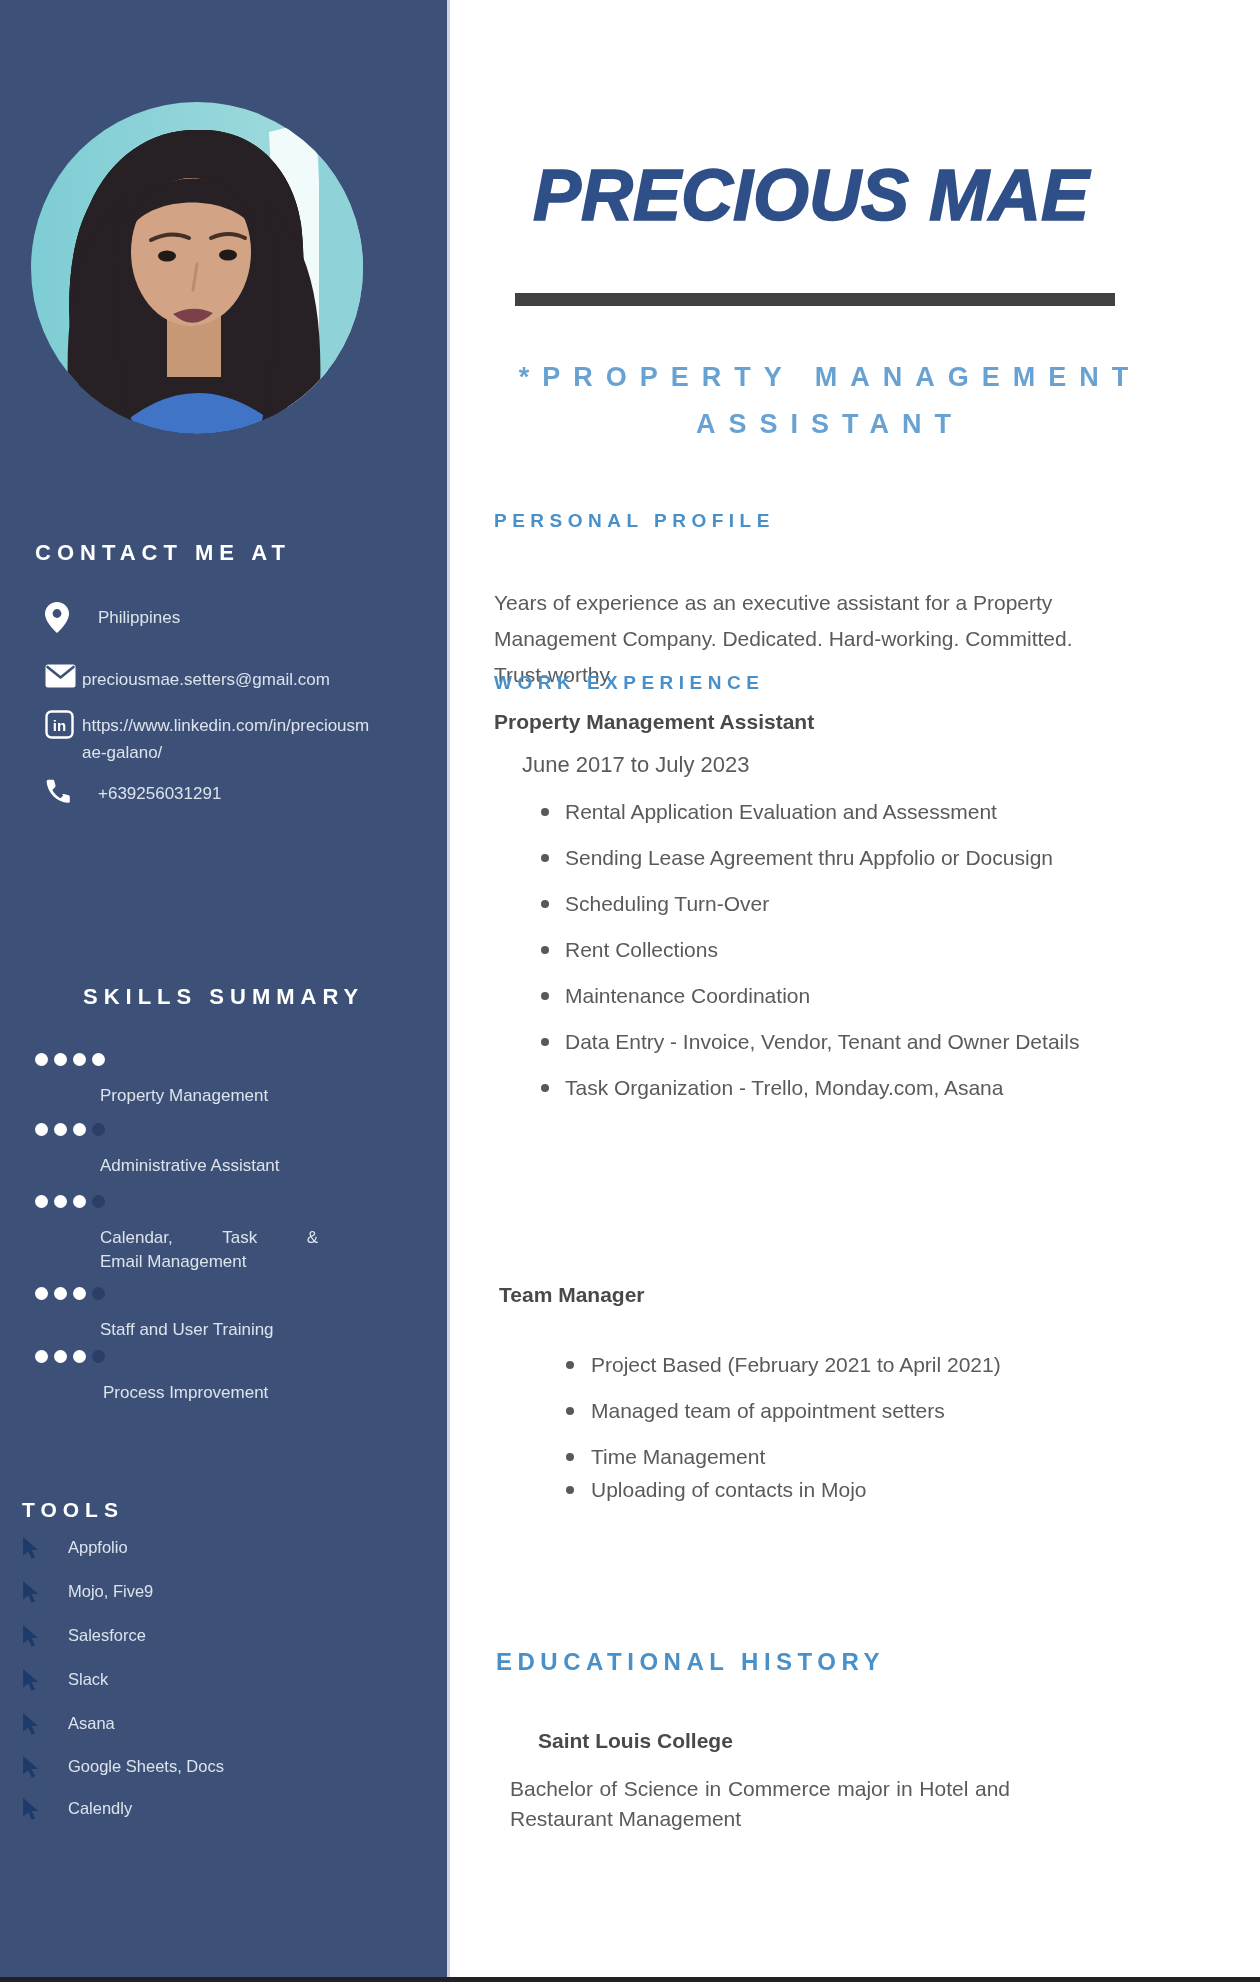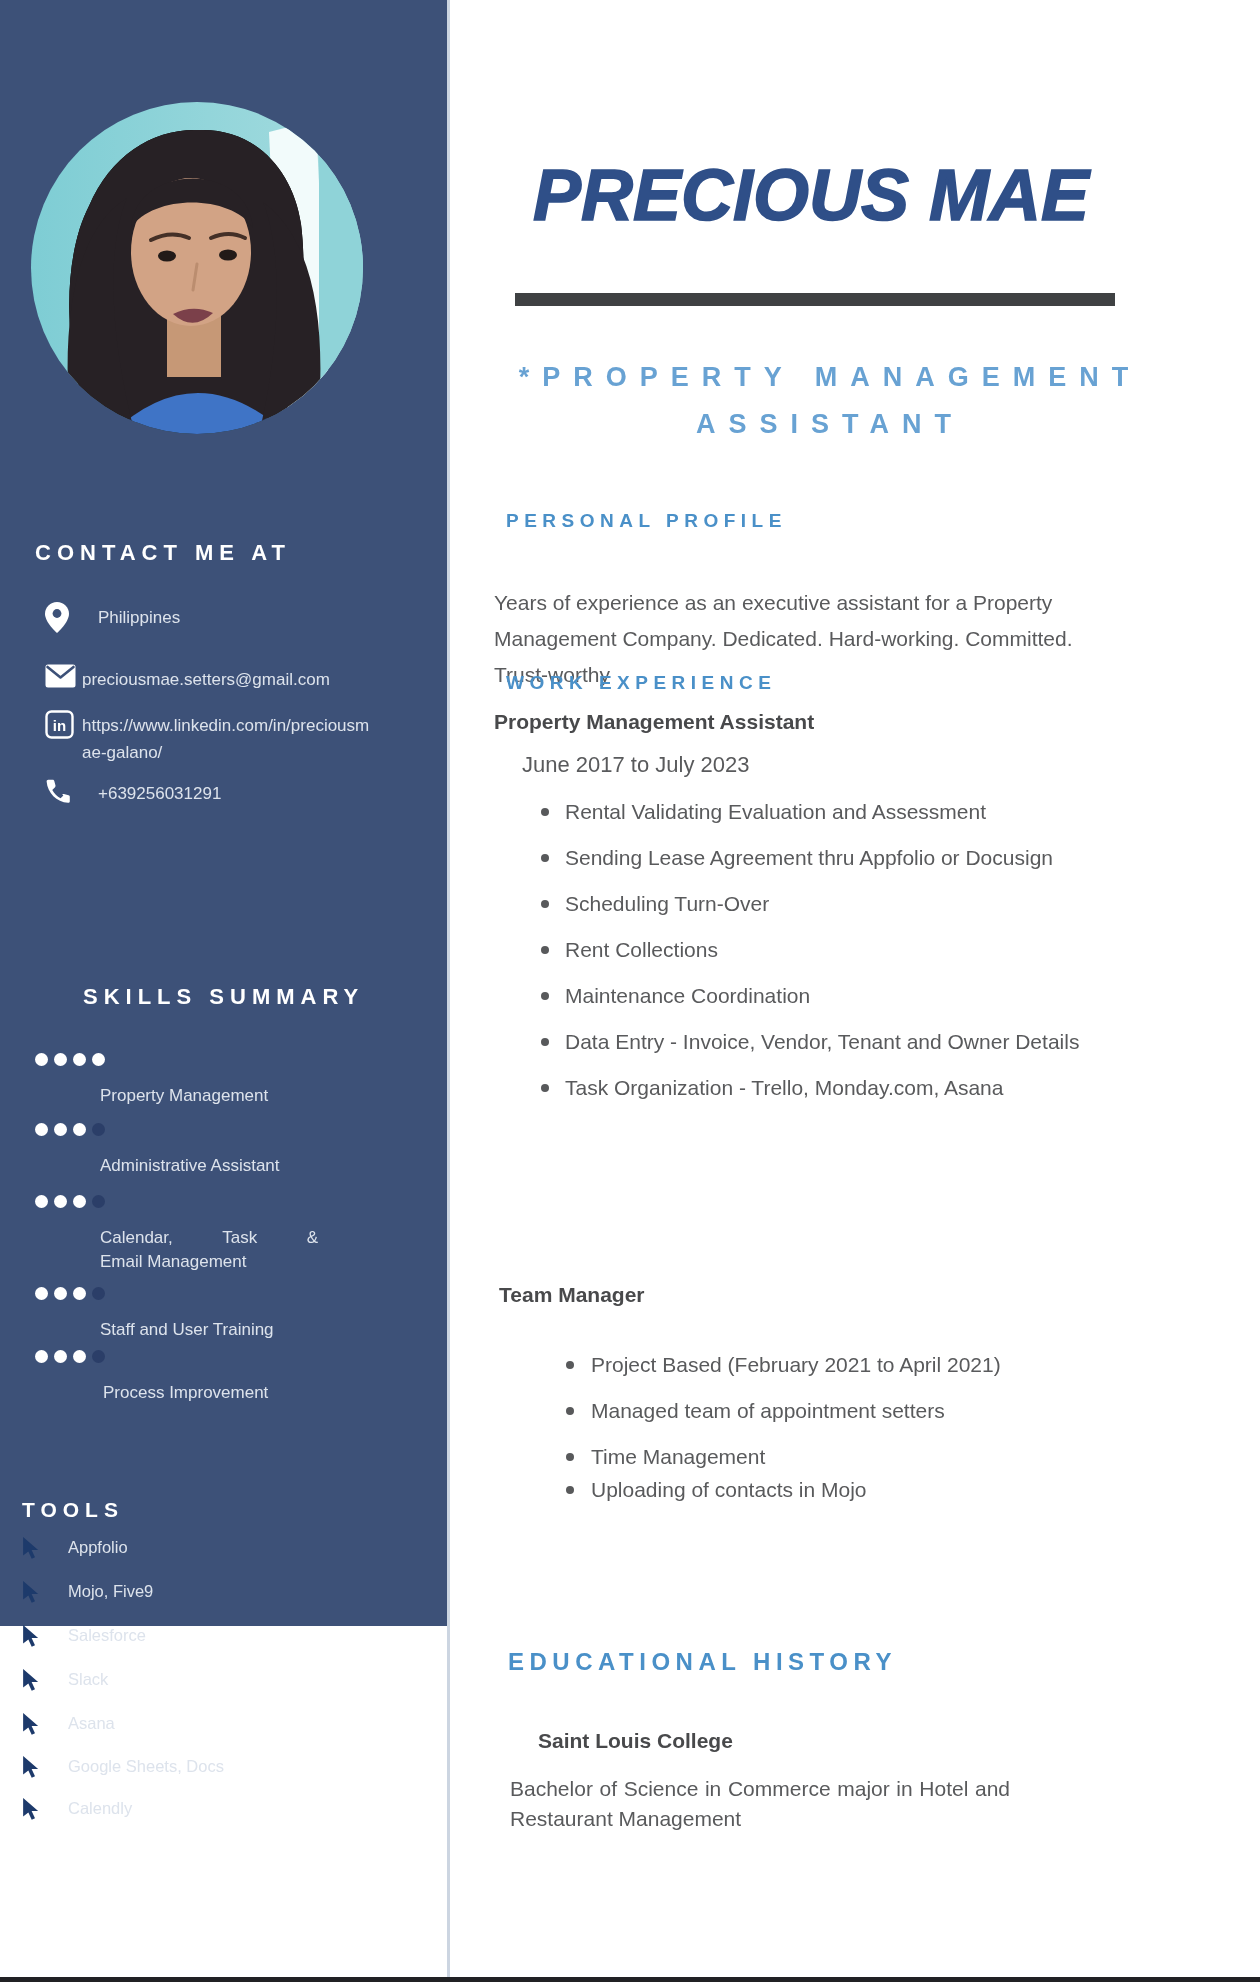--- a/index.html
+++ b/index.html
@@ -6,21 +6,21 @@
     --sidebar-bg:#3d5178; --accent:#4a90c8; --accent-light:#68a2d3;
     --name-color:#2f4f88; --bar-color:#3f4143; --body:#595a5c; --bold-body:#48494b;
     --side-text:#dde3ec;
   }
   *{margin:0;padding:0;box-sizing:border-box;}
   html,body{width:1260px;}
   body{height:1982px;position:relative;background:#ffffff;
        font-family:"Liberation Sans", sans-serif;overflow:hidden;}
 
   
-  .sidebar{position:absolute;left:0;top:0;width:447px;height:1626px;background:var(--sidebar-bg);}
+  .sidebar{position:absolute;left:0;top:0;width:447px;height:1982px;background:var(--sidebar-bg);}
   .sidebar-edge{position:absolute;left:447px;top:0;width:3px;height:1982px;background:#ccd5e1;}
   .photo{position:absolute;left:31px;top:102px;width:332px;height:332px;border-radius:50%;overflow:hidden;}
   .side-heading{position:absolute;color:#ffffff;font-weight:bold;font-size:22px;letter-spacing:6px;white-space:nowrap;}
   .contact-item{position:absolute;left:0;width:447px;}
   .contact-item .icon{position:absolute;top:-2px;}
   .contact-item .text{position:absolute;top:0;color:var(--side-text);font-size:17px;line-height:27px;white-space:nowrap;}
   .contact-item .text.wrap{white-space:normal;width:290px;word-break:break-all;}
   .skill-item{position:absolute;left:35px;width:400px;}
   .dots{position:absolute;left:0;top:5px;display:flex;gap:6px;}
   .dot{width:13px;height:13px;border-radius:50%;}
@@ -31,21 +31,21 @@
   .tool-item{position:absolute;left:22px;width:400px;}
   .tool-item .icon{position:absolute;left:0;top:1px;}
   .tool-item .text{position:absolute;left:46px;top:0;color:var(--side-text);font-size:16.5px;line-height:22px;white-space:nowrap;}
 
   
   .name{position:absolute;left:533px;top:159px;font-size:72px;line-height:72px;font-weight:bold;
         font-style:italic;color:var(--name-color);-webkit-text-stroke:1.6px var(--name-color);white-space:nowrap;}
   .divider{position:absolute;left:515px;top:293px;width:600px;height:13px;background:var(--bar-color);}
   .subtitle{position:absolute;left:500px;top:354px;width:660px;text-align:center;color:var(--accent-light);
             font-weight:bold;font-size:27px;line-height:47px;letter-spacing:13px;}
-  .section-heading{position:absolute;color:var(--accent);font-weight:bold;font-size:19px;letter-spacing:5.5px;white-space:nowrap;margin-left:12px;}
+  .section-heading{position:absolute;color:var(--accent);font-weight:bold;font-size:19px;letter-spacing:5.5px;white-space:nowrap;}
   .profile-text{position:absolute;left:494px;top:585px;width:590px;color:var(--body);font-size:21px;line-height:36px;}
   .job-title{position:absolute;color:var(--bold-body);font-weight:bold;font-size:21px;white-space:nowrap;}
   .job-date{position:absolute;left:522px;top:752px;color:var(--body);font-size:22px;white-space:nowrap;}
   ul.bullets{position:absolute;list-style:none;color:var(--body);font-size:21px;line-height:46px;}
   ul.bullets li{position:relative;padding-left:28px;}
   ul.bullets li::before{content:"";position:absolute;left:4px;top:19px;width:8px;height:8px;border-radius:50%;background:#58595b;}
   ul#job2-bullets li{padding-left:31px;}
   ul#job2-bullets li::before{left:6px;}
   ul#job2-bullets li:last-child{margin-top:-13px;}
   .school{position:absolute;left:538px;top:1729px;color:var(--bold-body);font-weight:bold;font-size:21px;white-space:nowrap;}
@@ -227,21 +227,21 @@
   <div>ASSISTANT</div>
 </div>
 
 <div class="section-heading" style="left:494px;top:510px;">PERSONAL PROFILE</div>
 <div class="profile-text">Years of experience as an executive assistant for a Property Management Company. Dedicated. Hard-working. Committed. Trust-worthy</div>
 
 <div class="section-heading" style="left:494px;top:672px;">WORK EXPERIENCE</div>
 <div class="job-title" style="left:494px;top:710px;">Property Management Assistant</div>
 <div class="job-date">June 2017 to July 2023</div>
 <ul class="bullets" id="job1-bullets" style="left:537px;top:789px;width:585px;">
-    <li>Rental Validating Evaluation and Assessment</li>
+    <li>Rental Application Evaluation and Assessment</li>
     <li>Sending Lease Agreement thru Appfolio or Docusign</li>
     <li>Scheduling Turn-Over</li>
     <li>Rent Collections</li>
     <li>Maintenance Coordination</li>
     <li>Data Entry - Invoice, Vendor, Tenant and Owner Details</li>
     <li>Task Organization - Trello, Monday.com, Asana</li>
   </ul>
 
 <div class="job-title" style="left:499px;top:1283px;">Team Manager</div>
 <ul class="bullets" id="job2-bullets" style="left:560px;top:1342px;width:520px;">

